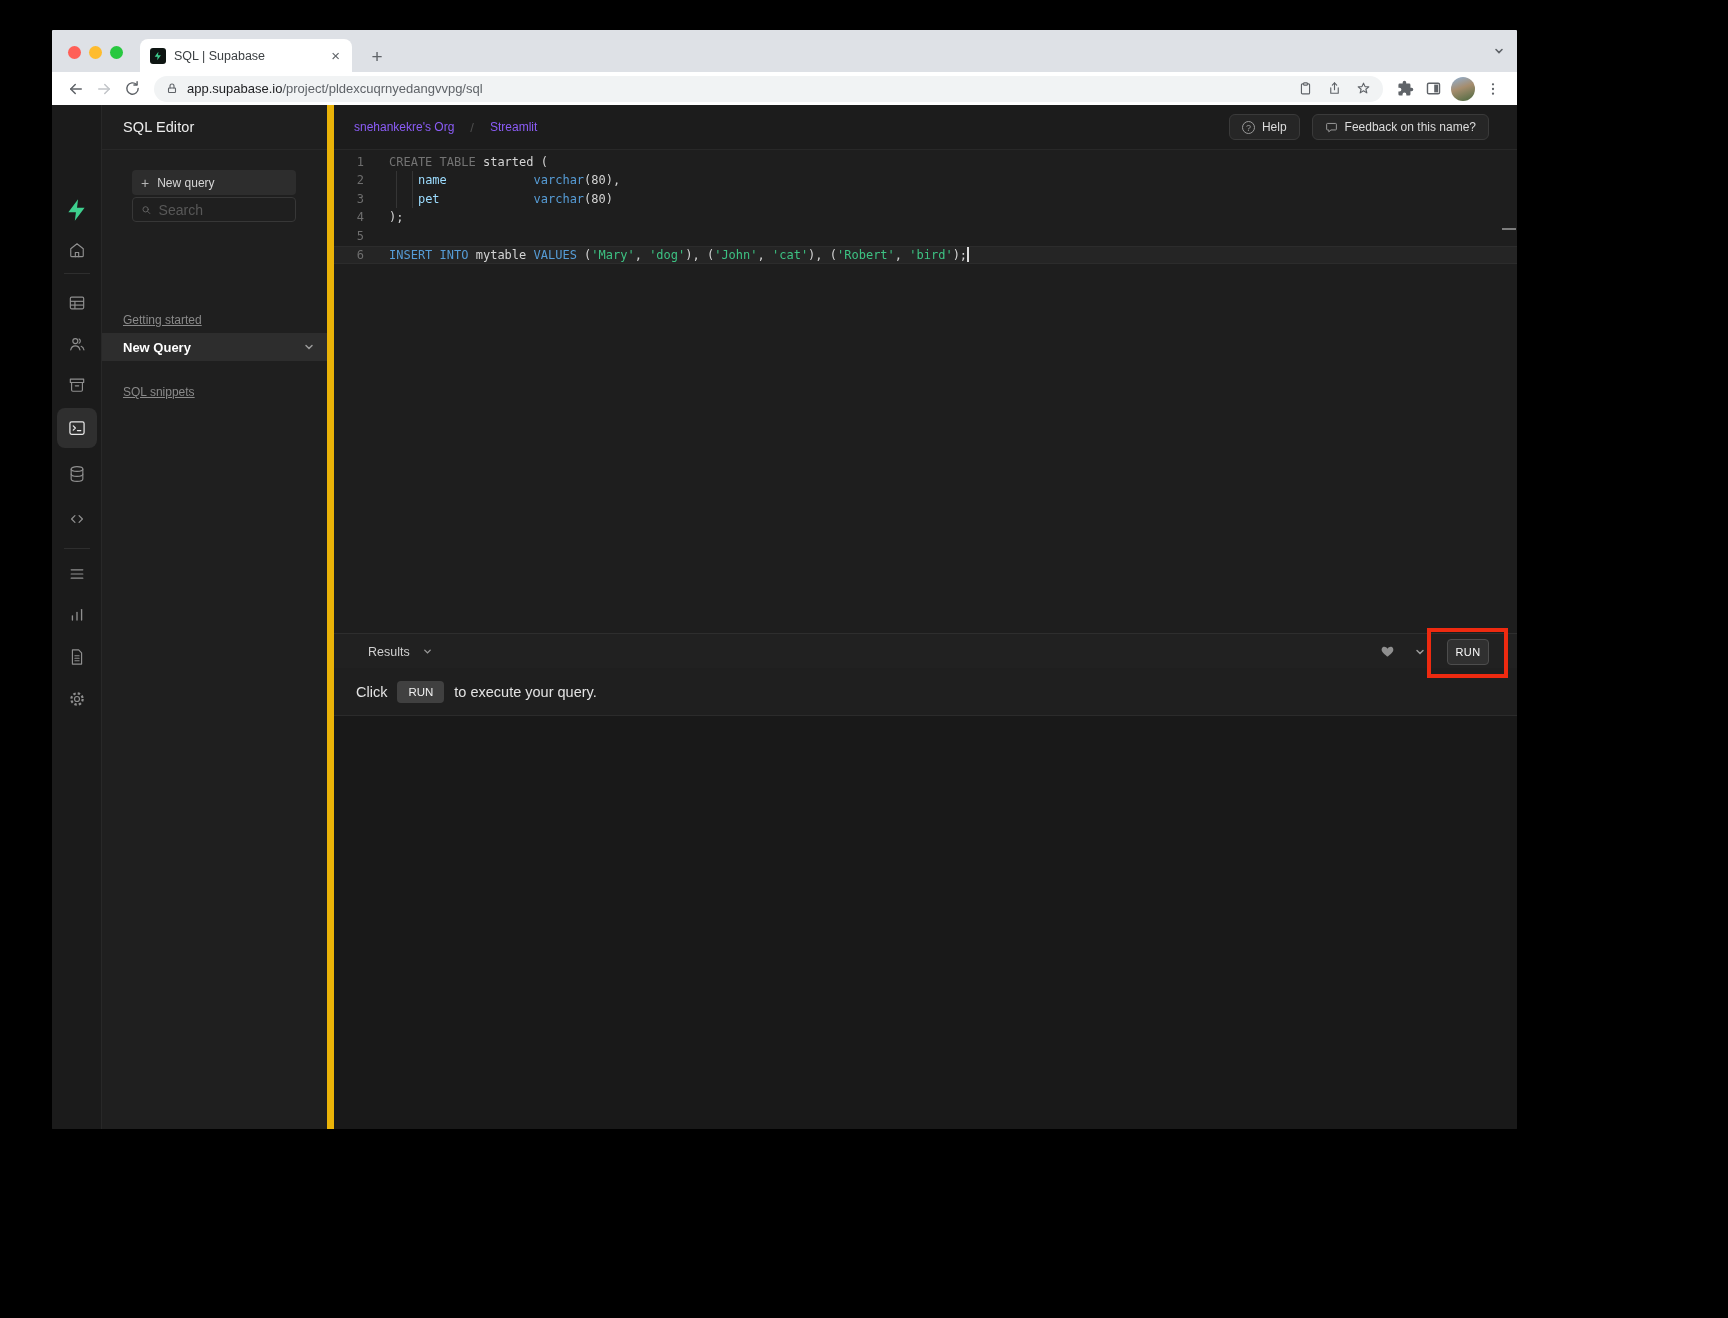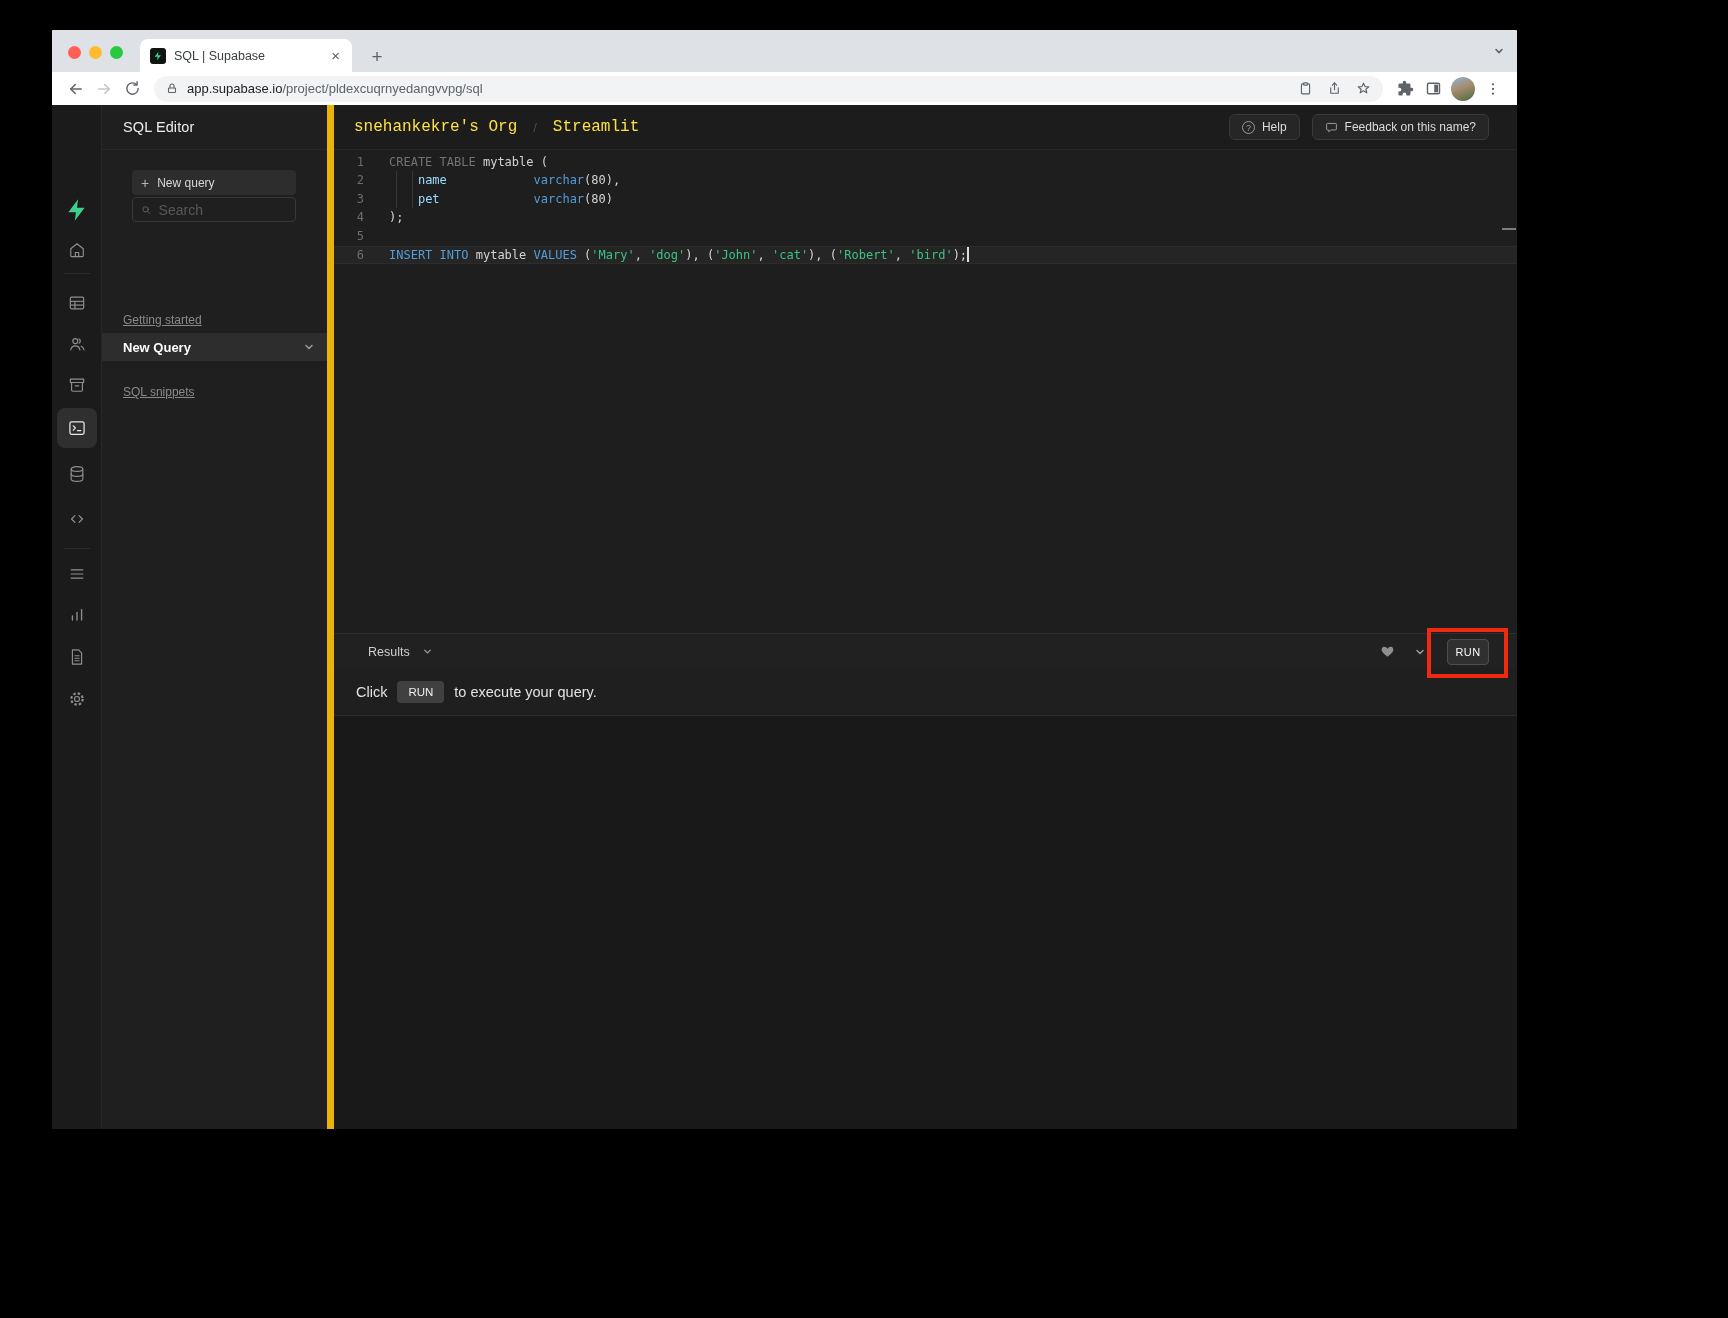--- a/index.html
+++ b/index.html
@@ -62,21 +62,21 @@
   .sb-head { position:absolute; left:21px; font-size:12px; color:#8a8a8a;text-decoration:underline; }
   .sb-item { position:absolute; left:21px; font-size:12.5px; color:#cccccc; }
   .sb-selected { position:absolute; left:0; right:0; top:228px; height:28px; background:#2d2d2d;
                  display:flex; align-items:center; padding:0 12px 0 21px; }
   .sb-selected .q { font-size:13px; font-weight:700; color:#fff; flex:1; }
 
   
   .main { position:relative; flex:1; min-width:0; }
   .main-header { position:absolute; left:0; right:0; top:0; height:45px; background:#1c1c1c;
                  border-bottom:1px solid #282828; display:flex; align-items:center; padding:0 28px 0 20px; }
-  .crumb { font-size:16px; color:#fde047;font-family:Liberation Mono, monospace; }
+  .crumb { font-size:12px; color:#8b5cf6; }
   .crumb-sep { margin:0 16px; color:#4d4d4d; font-size:13px; }
   .hdr-spacer { flex:1; }
   .hdr-btn { height:26px; display:flex; align-items:center; gap:7px; background:#262626;
              border:1px solid #3a3a3a; border-radius:6px; padding:0 12px; font-size:12px;
              color:#dcdcdc; margin-left:12px; }
   .q-circle { width:13px; height:13px; border:1px solid #9a9a9a; border-radius:50%; color:#9a9a9a;
               font-size:9px; line-height:12px; text-align:center; }
 
   
   .editor { position:absolute; left:0; right:0; top:45px; height:483px; background:#1e1e1e;
@@ -341,21 +341,21 @@
         <button class="hdr-btn">
           <svg width="13" height="13" viewBox="0 0 24 24" fill="none" stroke="#9a9a9a" stroke-width="1.8" stroke-linejoin="round">
               <path d="M4.5 4.5h15A1.5 1.5 0 0 1 21 6v9a1.5 1.5 0 0 1-1.5 1.5H11l-4 3.5v-3.5H4.5A1.5 1.5 0 0 1 3 15V6a1.5 1.5 0 0 1 1.5-1.5z"></path>
             </svg>
           <span>Feedback on this name?</span>
         </button>
       </div>
 
       <div class="editor">
         <div id="code-lines">
-            <div class="code-line"><span class="ln">1</span><span class="code-text"><span style="color: #737373;">CREATE TABLE</span><span style="color: rgb(212, 212, 212);"> mytable (</span></span></div>
+            <div class="code-line"><span class="ln">1</span><span class="code-text"><span style="color: #737373;">CREATE TABLE</span><span style="color: rgb(212, 212, 212);"> started (</span></span></div>
             <div class="code-line"><i class="guide g1"></i><i class="guide g2"></i><span class="ln">2</span><span class="code-text"><span style="color: rgb(212, 212, 212);">    </span><span style="color: rgb(156, 220, 254);">name</span><span style="color: rgb(212, 212, 212);">            </span><span style="color: rgb(86, 156, 214);">varchar</span><span style="color: rgb(212, 212, 212);">(80),</span></span></div>
             <div class="code-line"><i class="guide g1"></i><i class="guide g2"></i><span class="ln">3</span><span class="code-text"><span style="color: rgb(212, 212, 212);">    </span><span style="color: rgb(156, 220, 254);">pet</span><span style="color: rgb(212, 212, 212);">             </span><span style="color: rgb(86, 156, 214);">varchar</span><span style="color: rgb(212, 212, 212);">(80)</span></span></div>
             <div class="code-line"><span class="ln">4</span><span class="code-text"><span style="color: rgb(212, 212, 212);">);</span></span></div>
             <div class="code-line"><span class="ln">5</span><span class="code-text"></span></div>
             <div class="code-line current"><span class="ln">6</span><span class="code-text"><span style="color: rgb(86, 156, 214);">INSERT INTO</span><span style="color: rgb(212, 212, 212);"> mytable </span><span style="color: rgb(86, 156, 214);">VALUES</span><span style="color: rgb(212, 212, 212);"> (</span><span style="color: rgb(61, 194, 131);">'Mary'</span><span style="color: rgb(212, 212, 212);">, </span><span style="color: rgb(61, 194, 131);">'dog'</span><span style="color: rgb(212, 212, 212);">), (</span><span style="color: rgb(61, 194, 131);">'John'</span><span style="color: rgb(212, 212, 212);">, </span><span style="color: rgb(61, 194, 131);">'cat'</span><span style="color: rgb(212, 212, 212);">), (</span><span style="color: rgb(61, 194, 131);">'Robert'</span><span style="color: rgb(212, 212, 212);">, </span><span style="color: rgb(61, 194, 131);">'bird'</span><span style="color: rgb(212, 212, 212);">);</span><i class="cursor"></i></span></div>
           </div>
         <span class="scroll-dash"></span>
       </div>
 
       <div class="results-bar">

